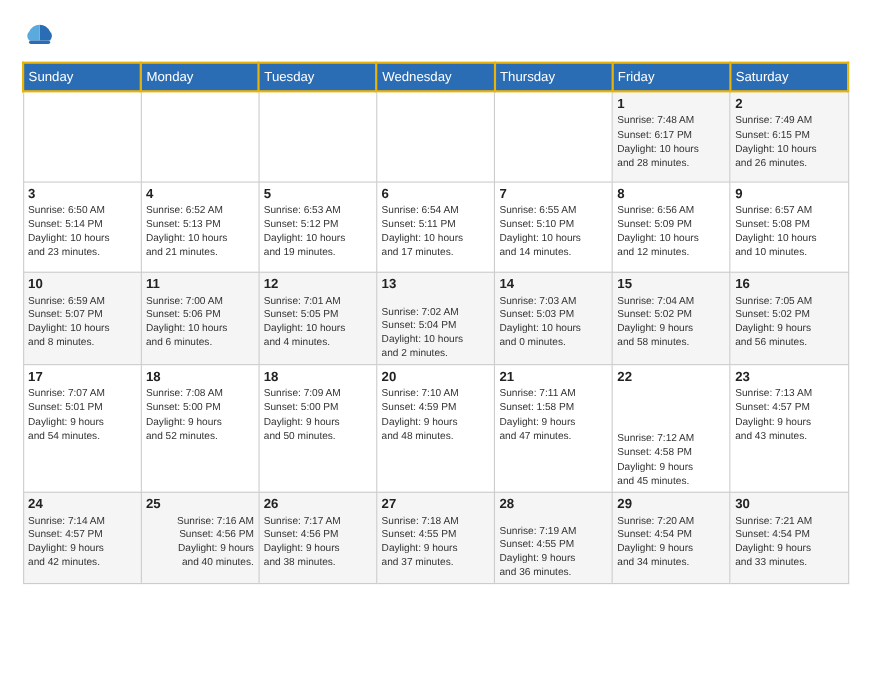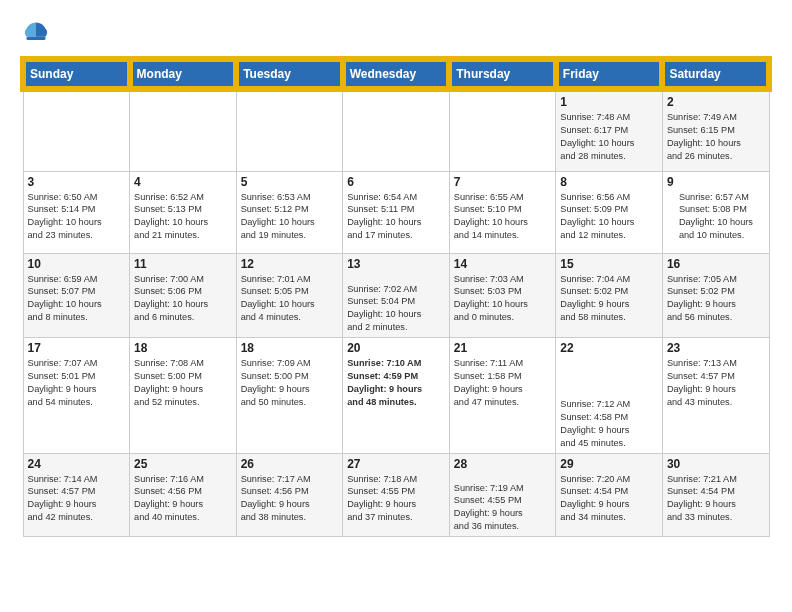--- a/index.html
+++ b/index.html
@@ -59,24 +59,24 @@
     }
     table {
       width: 100%;
       border-collapse: collapse;
       table-layout: fixed;
     }
     thead tr th {
       background-color: #2a6db5;
       color: #fff;
       font-size: 12px;
-      font-weight: bold;
+      font-weight: normal;
       padding: 5px 4px;
       text-align: left;
-      border: 6px solid #eab308;
+      border: 2px solid #eab308;
     }
     tbody tr td {
       vertical-align: top;
       border: 1px solid #ccc;
       padding: 3px 4px;
       font-size: 9.5px;
       color: #333;
       height: 82px;
       background: #fff;
     }
@@ -196,21 +196,21 @@
           </td>
           <td>
             <span class="day-number">8</span>
             <div class="day-info" style="white-space: pre-line;">Sunrise: 6:56 AM
 Sunset: 5:09 PM
 Daylight: 10 hours
 and 12 minutes.</div>
           </td>
           <td>
             <span class="day-number">9</span>
-            <div class="day-info" style="white-space: pre-line; margin-left: 12px;">Sunrise: 6:57 AM
+            <div class="day-info" style="white-space: pre-line;">Sunrise: 6:57 AM
 Sunset: 5:08 PM
 Daylight: 10 hours
 and 10 minutes.</div>
           </td>
         </tr>
         <tr>
           <td>
             <span class="day-number">10</span>
             <div class="day-info" style="white-space: pre-line;">Sunrise: 6:59 AM
 Sunset: 5:07 PM
@@ -277,21 +277,21 @@
           </td>
           <td>
             <span class="day-number">18</span>
             <div class="day-info" style="white-space: pre-line;">Sunrise: 7:09 AM
 Sunset: 5:00 PM
 Daylight: 9 hours
 and 50 minutes.</div>
           </td>
           <td>
             <span class="day-number">20</span>
-            <div class="day-info" style="white-space: pre-line; font-weight: bold;">Sunrise: 7:10 AM
+            <div class="day-info" style="white-space: pre-line;">Sunrise: 7:10 AM
 Sunset: 4:59 PM
 Daylight: 9 hours
 and 48 minutes.</div>
           </td>
           <td>
             <span class="day-number">21</span>
             <div class="day-info" style="white-space: pre-line;">Sunrise: 7:11 AM
 Sunset: 1:58 PM
 Daylight: 9 hours
 and 47 minutes.</div>
@@ -314,21 +314,21 @@
         <tr>
           <td>
             <span class="day-number">24</span>
             <div class="day-info" style="white-space: pre-line;">Sunrise: 7:14 AM
 Sunset: 4:57 PM
 Daylight: 9 hours
 and 42 minutes.</div>
           </td>
           <td>
             <span class="day-number">25</span>
-            <div class="day-info" style="white-space: pre-line;">Sunrise: 7:16 AM
+            <div class="day-info" style="white-space: pre-line; text-align: right;">Sunrise: 7:16 AM
 Sunset: 4:56 PM
 Daylight: 9 hours
 and 40 minutes.</div>
           </td>
           <td>
             <span class="day-number">26</span>
             <div class="day-info" style="white-space: pre-line;">Sunrise: 7:17 AM
 Sunset: 4:56 PM
 Daylight: 9 hours
 and 38 minutes.</div>

